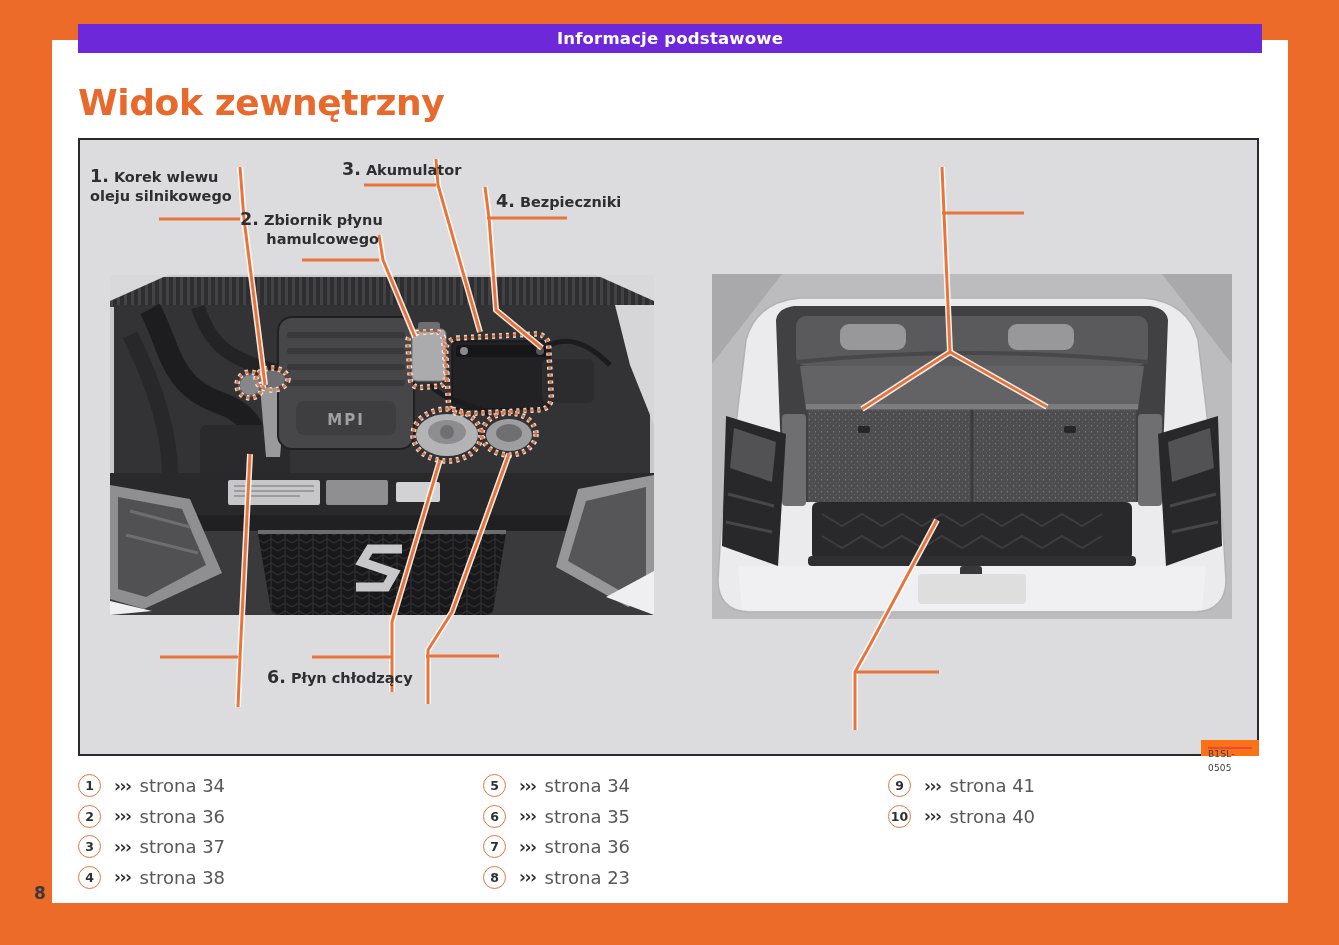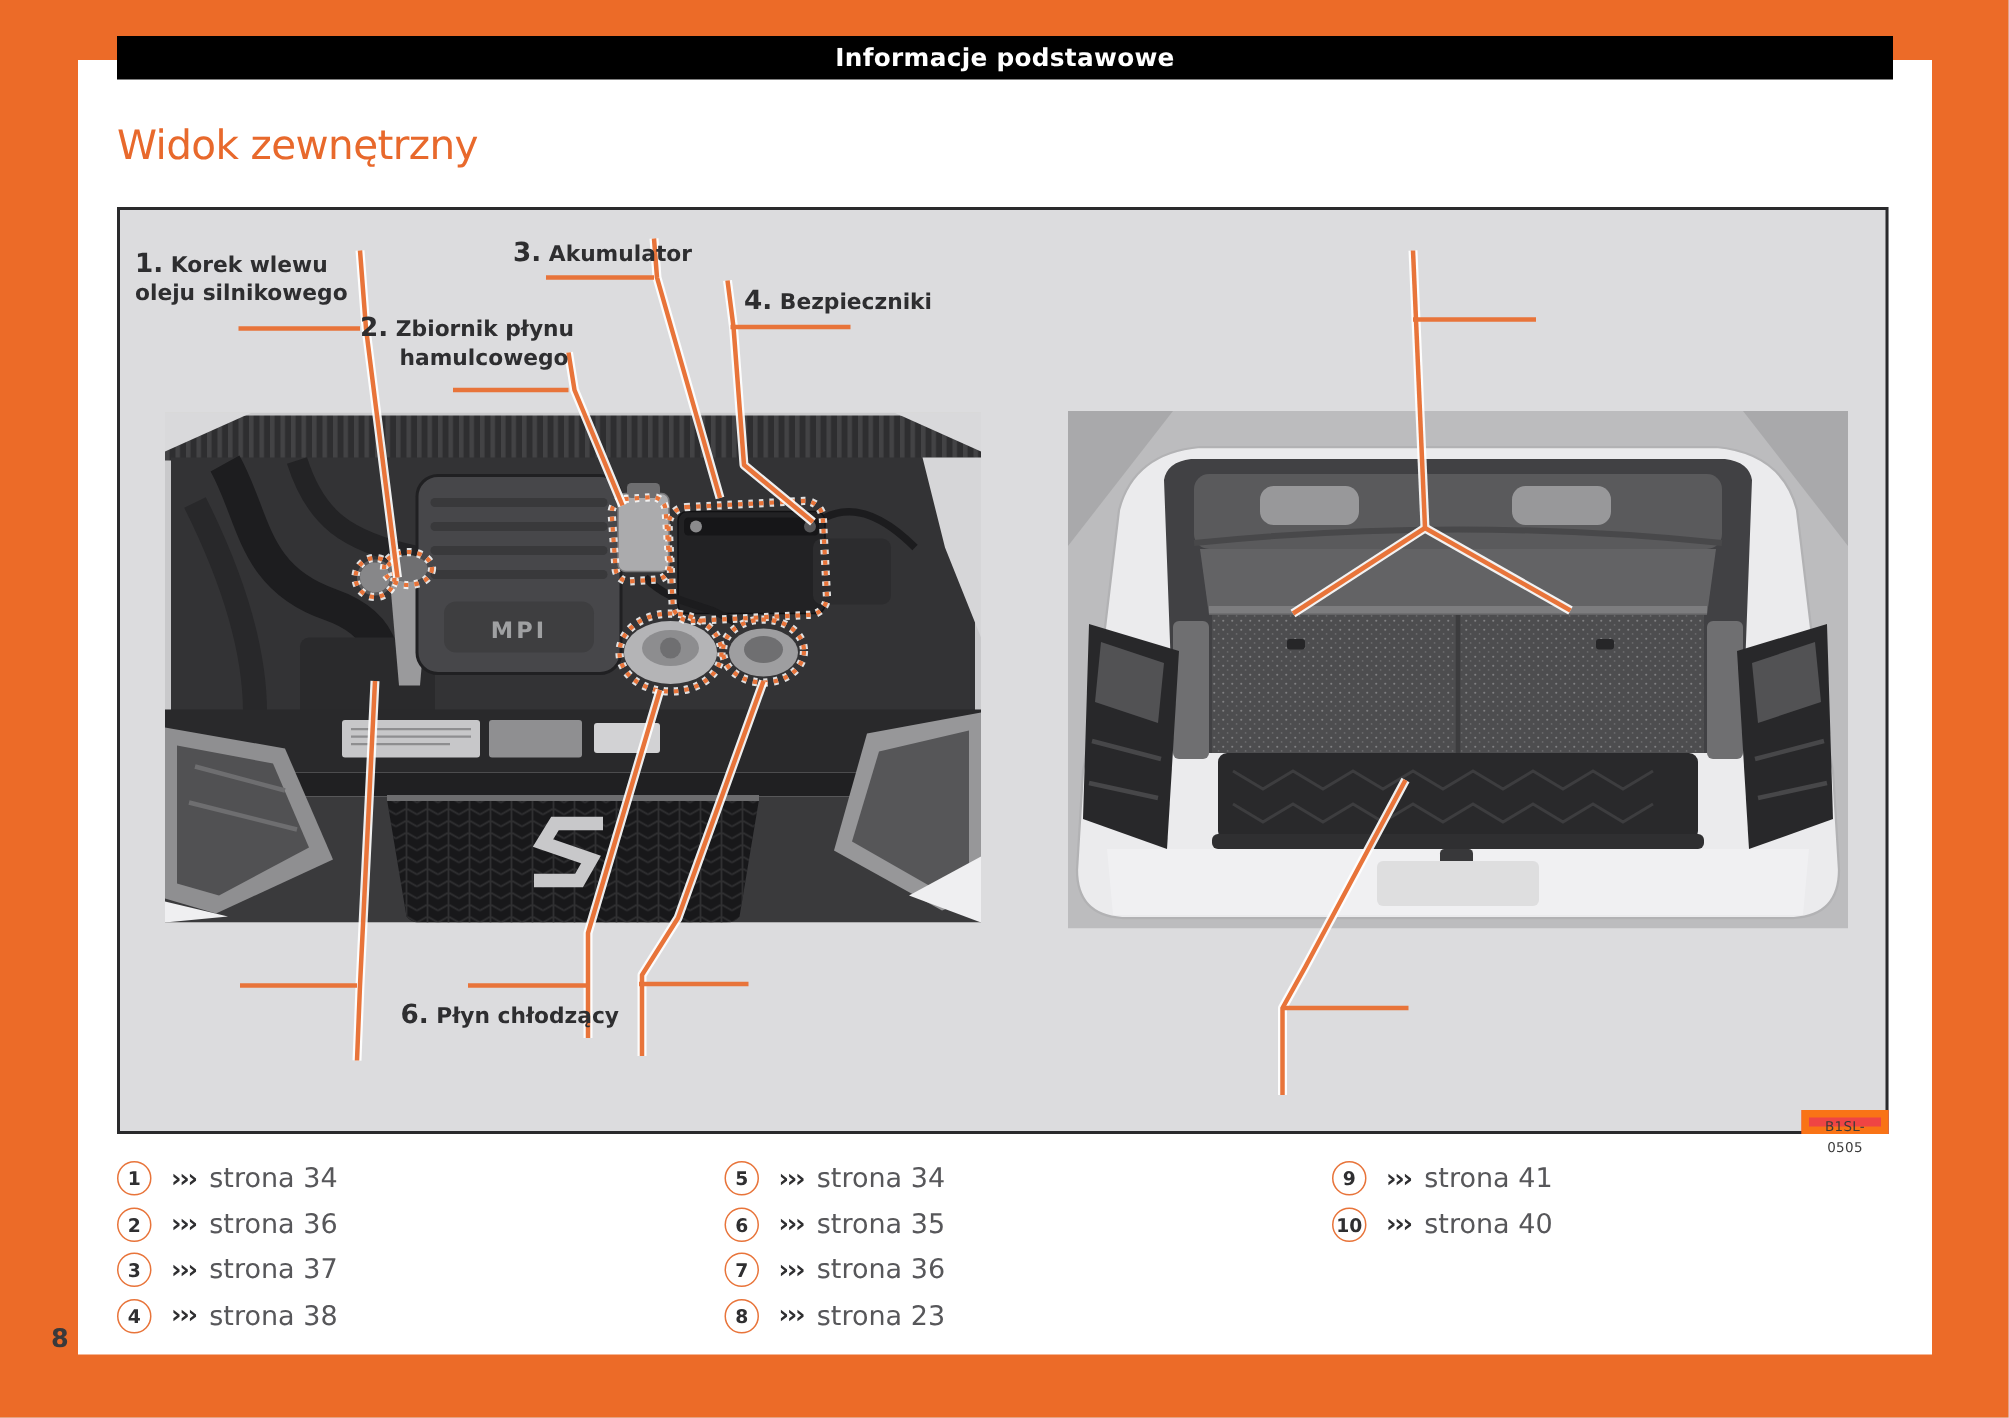--- a/index.html
+++ b/index.html
@@ -5,26 +5,26 @@
   html,body{margin:0;padding:0}
   body{
     width:1339px;height:945px;position:relative;overflow:hidden;
     background:#ec6b28;
     font-family:"DejaVu Sans","Liberation Sans",sans-serif;
     -webkit-font-smoothing:antialiased;
   }
   .page{position:absolute;left:52px;top:40px;width:1236px;height:863px;background:#ffffff;}
   .header-bar{
     position:absolute;left:78px;top:24px;width:1184px;height:29px;
-    background:#000000;color:#ffffff;font-size:16.5px;font-weight:bold;
+    background:#6d28d9;color:#ffffff;font-size:16.5px;font-weight:bold;
     text-align:center;line-height:29px;letter-spacing:.2px;
   }
   .page-title{
     position:absolute;left:78px;top:82px;
-    font-size:27px;font-weight:normal;color:#e8692c;letter-spacing:-.4px;
+    font-size:36px;font-weight:bold;color:#e8692c;letter-spacing:-.4px;
   }
   .page-num{
     position:absolute;left:34px;top:883px;
     font-size:17px;font-weight:bold;color:#39393b;
   }
   .fig{
     position:absolute;left:78px;top:138px;width:1181px;height:618px;
     background:#dcdcde;border:2px solid #2a2a2c;box-sizing:border-box;
   }
   .photo{position:absolute;}
@@ -37,22 +37,22 @@
   .overlay .dashc{stroke:#ffffff;stroke-width:5.5;fill:none;stroke-dasharray:3 4;opacity:.85}
   .overlay .dash{stroke:#e8743a;stroke-width:2.8;fill:none;stroke-dasharray:3 4}
   .lbl{
     position:absolute;font-size:14.5px;font-weight:bold;color:#2e2e30;line-height:19px;
     white-space:nowrap;
   }
   .lbl .ln{display:block}
   .lbl .n{font-size:17.5px}
   .imgcode{
     position:absolute;right:-2px;bottom:-2px;width:58px;height:16px;
-    background:#ef4444;border:5px solid #f97316;box-sizing:border-box;
-    font-size:9px;color:#3a3a3a;text-align:center;line-height:14px;letter-spacing:.2px;
+    background:#ef4444;border:7px solid #f97316;box-sizing:border-box;
+    font-size:9px;color:#3a3a3a;line-height:14px;letter-spacing:.2px;
   }
   .ref-col{position:absolute;top:774px;}
   .ref-col-1{left:78px}
   .ref-col-2{left:483px}
   .ref-col-3{left:888px}
   .ref-row{display:flex;align-items:center;height:23px;margin-bottom:7.5px}
   .ref-circle{
     width:23px;height:23px;border:1.6px solid #e8743a;border-radius:50%;
     box-sizing:border-box;display:inline-flex;align-items:center;justify-content:center;
     font-size:12.5px;font-weight:bold;color:#2f2f31;flex:0 0 auto;

